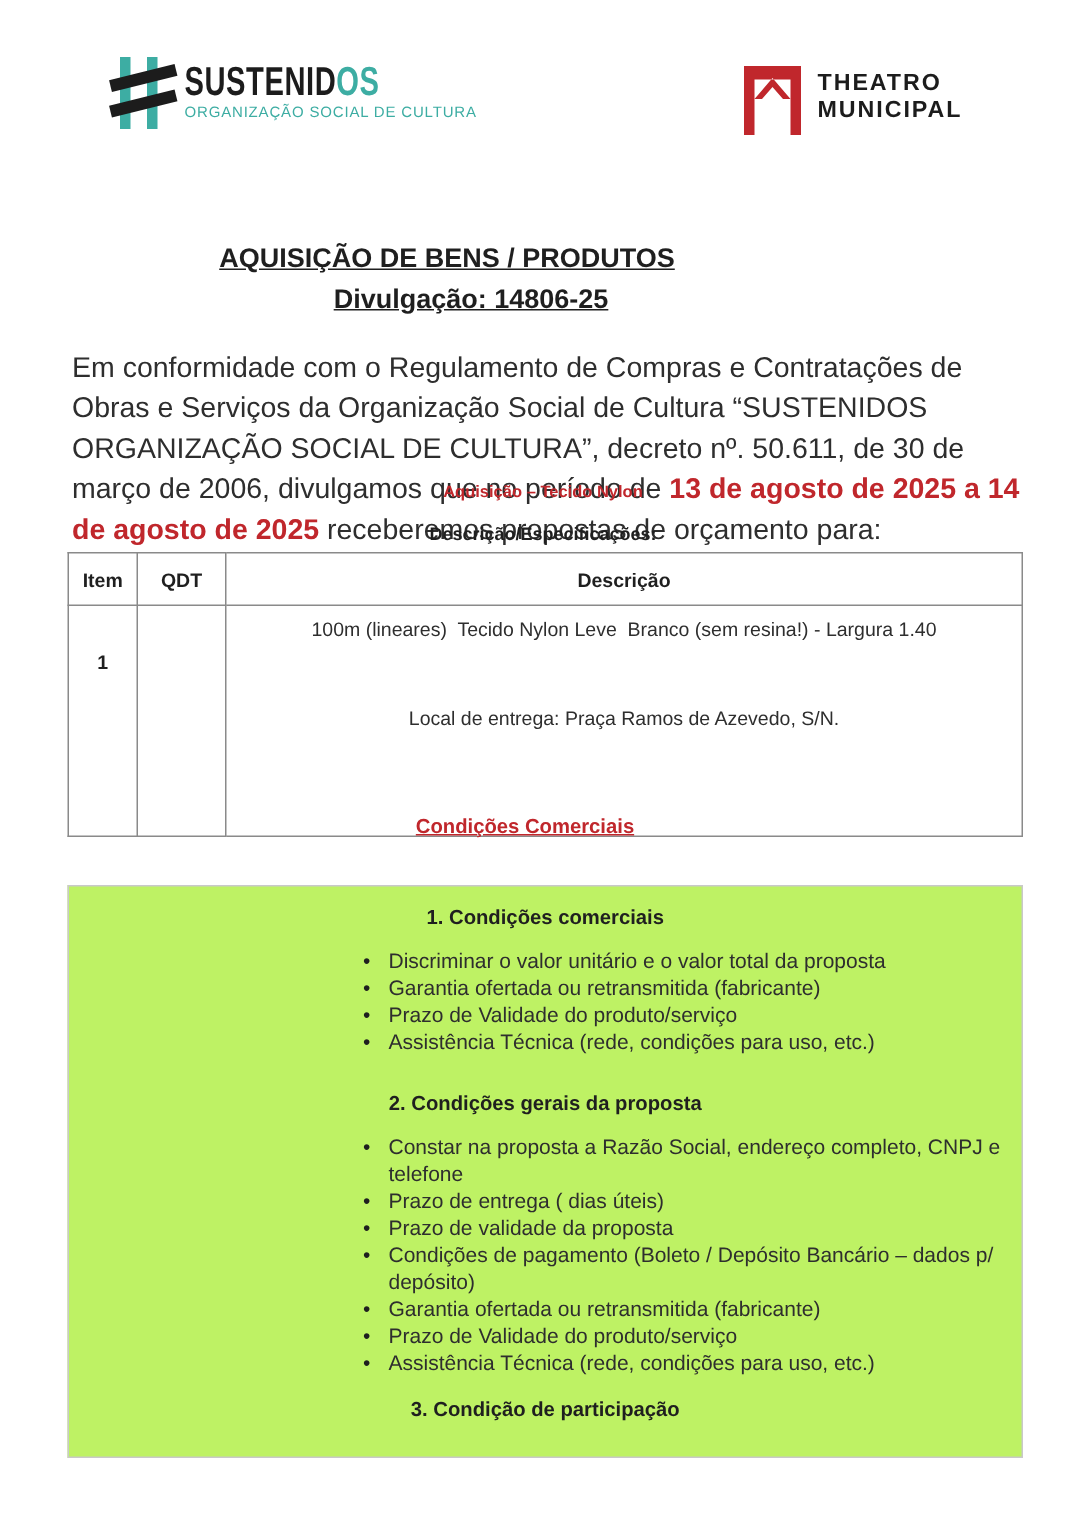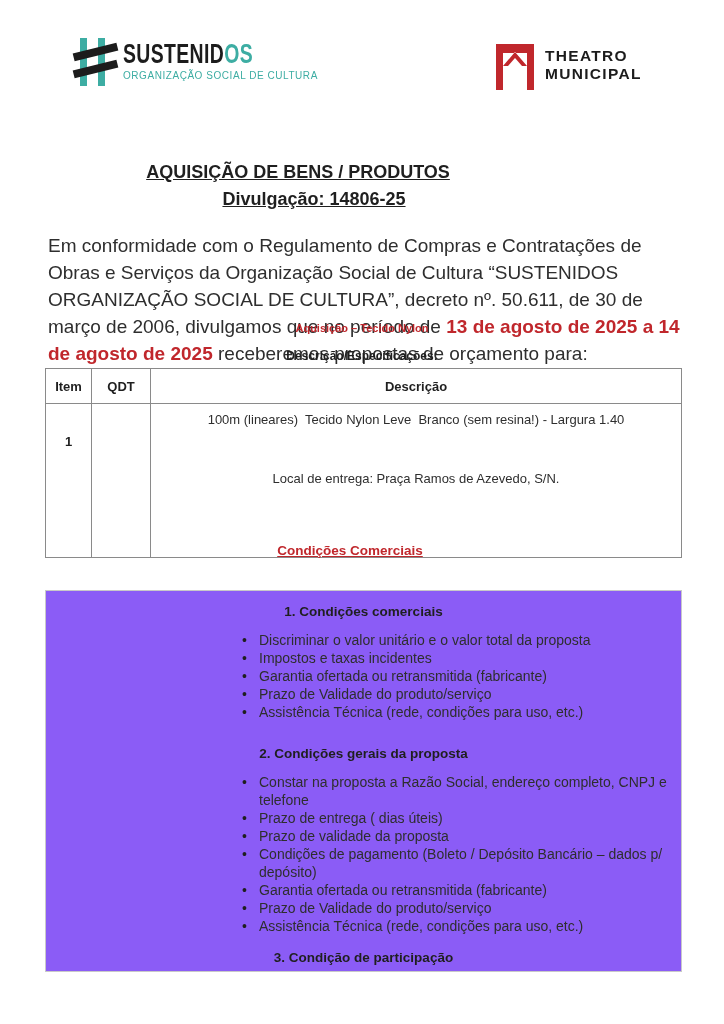--- a/index.html
+++ b/index.html
@@ -51,21 +51,21 @@
                  font-size:13px; font-weight:bold; color:#1f1f1f; }
   td.cell-desc { vertical-align:top; padding:8px 10px; font-size:13px; color:#2e2e2e;text-align:center; }
   td.cell-desc .desc-l1 { white-space:pre-wrap; }
   td.cell-desc .desc-l2 { margin-top:44px; }
 
   .cc-title { position:absolute; top:543px; left:0; width:700px; text-align:center;
               font-size:13.5px; font-weight:bold; color:#c0272c; text-decoration:underline; }
 
   
   .cond-box { position:absolute; top:590px; left:45px; width:637px; height:382px;
-              border:1px solid #c9c9c9; box-sizing:border-box; overflow:hidden; background:#8b5cf6; }
+              border:1px solid #c9c9c9; box-sizing:border-box; overflow:hidden; background:#bef264; }
   .sec-heading { text-align:center; font-size:13.5px; font-weight:bold; color:#1f1f1f; line-height:18px; }
   .sh1 { margin-top:12px; } .sh2 { margin-top:24px; } .sh3 { margin-top:14px; }
   ul.cond { list-style:none; margin:10px 0 0 0; padding:0 0 0 190px; }
   ul.cond li { position:relative; padding-left:23px; font-size:14px; line-height:18px;
                color:#2e2e2e; max-width:460px; white-space:pre-line; }
   ul.cond li::before { content:"•"; position:absolute; left:6px; color:#1f1f1f; }
 </style>
 </head>
 <body>
 
@@ -125,21 +125,20 @@
 </tbody>
   </table>
 
 <div class="cc-title">Condições Comerciais</div>
 
 <div class="cond-box">
 
   <div class="sec-heading sh1">1. Condições comerciais</div>
   <ul class="cond u1">
     <li>Discriminar o valor unitário e o valor total da proposta</li>
-    <li>Impostos e taxas incidentes</li>
     <li>Garantia ofertada ou retransmitida (fabricante)</li>
     <li>Prazo de Validade do produto/serviço</li>
     <li>Assistência Técnica (rede, condições para uso, etc.)</li>
   </ul>
 
   <div class="sec-heading sh2">2. Condições gerais da proposta</div>
   <ul class="cond u2">
     <li>Constar na proposta a Razão Social, endereço completo, CNPJ e telefone</li>
     <li>Prazo de entrega ( dias úteis)</li>
     <li>Prazo de validade da proposta</li>

